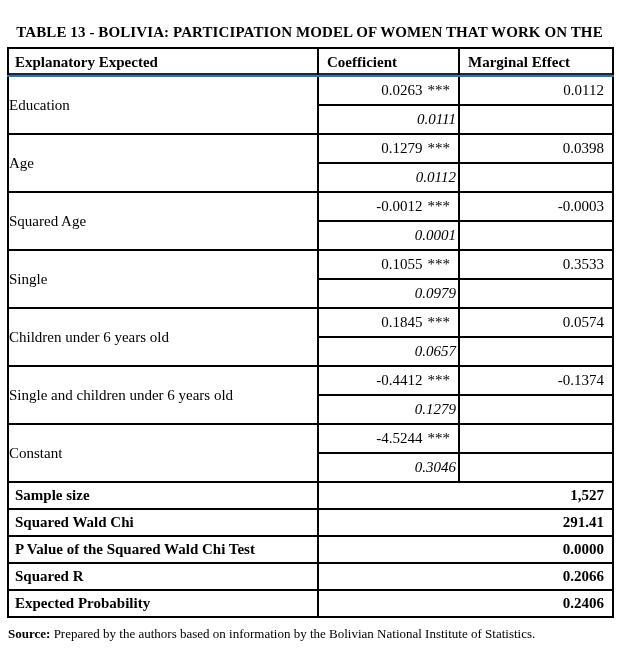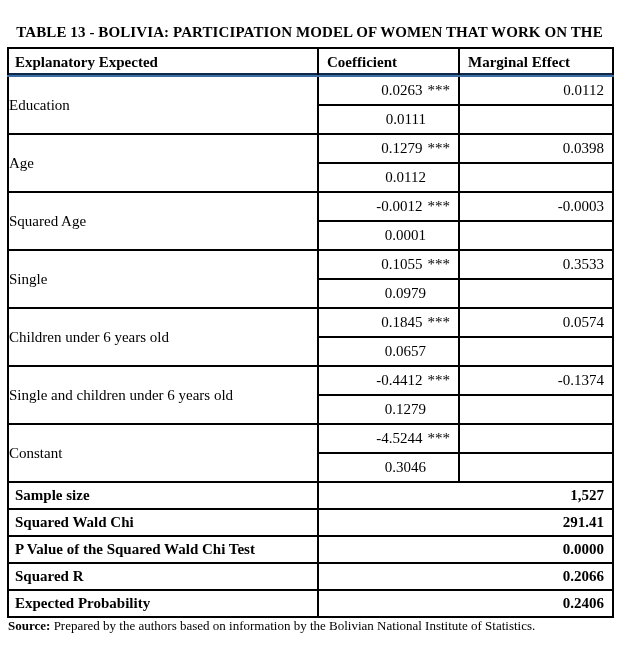--- a/index.html
+++ b/index.html
@@ -29,27 +29,27 @@
     font-weight: bold; height: 26px;
     text-align: left; vertical-align: middle;
     border-bottom: 2px solid #3b6fa5;          
     box-shadow: inset 0 -2px 0 #10294a;        
   }
   th.h-left { text-align: left; padding-left: 6px; }
 
   tr.sub td { height: 27px; vertical-align: middle; }
   td.var { text-align: left; padding-left: 0; vertical-align: middle; }
   td.num { text-align: right; }
-  td.se  { padding-right: 32px; }
+  td.se  { padding-right: 2px; font-style: italic; }
   .stars { margin-left: 5px; }
 
   tr.summary td { height: 25px; font-weight: bold; vertical-align: middle; }
   td.slabel { text-align: left; padding-left: 6px; border-radius: 7px; }
 
-  .source-line { font-size: 13px; line-height: 15px; margin-top: 0; padding-left: 1px; }
+  .source-line { font-size: 13px; line-height: 15px; margin-top: 8px; padding-left: 1px; }
   .source-label { font-weight: bold; }
 </style>
 </head>
 <body>
 
 <div class="page">
 
   <div class="doc-title">
     <div>TABLE 13 - BOLIVIA: PARTICIPATION MODEL OF WOMEN THAT WORK ON THE</div>
   </div>

